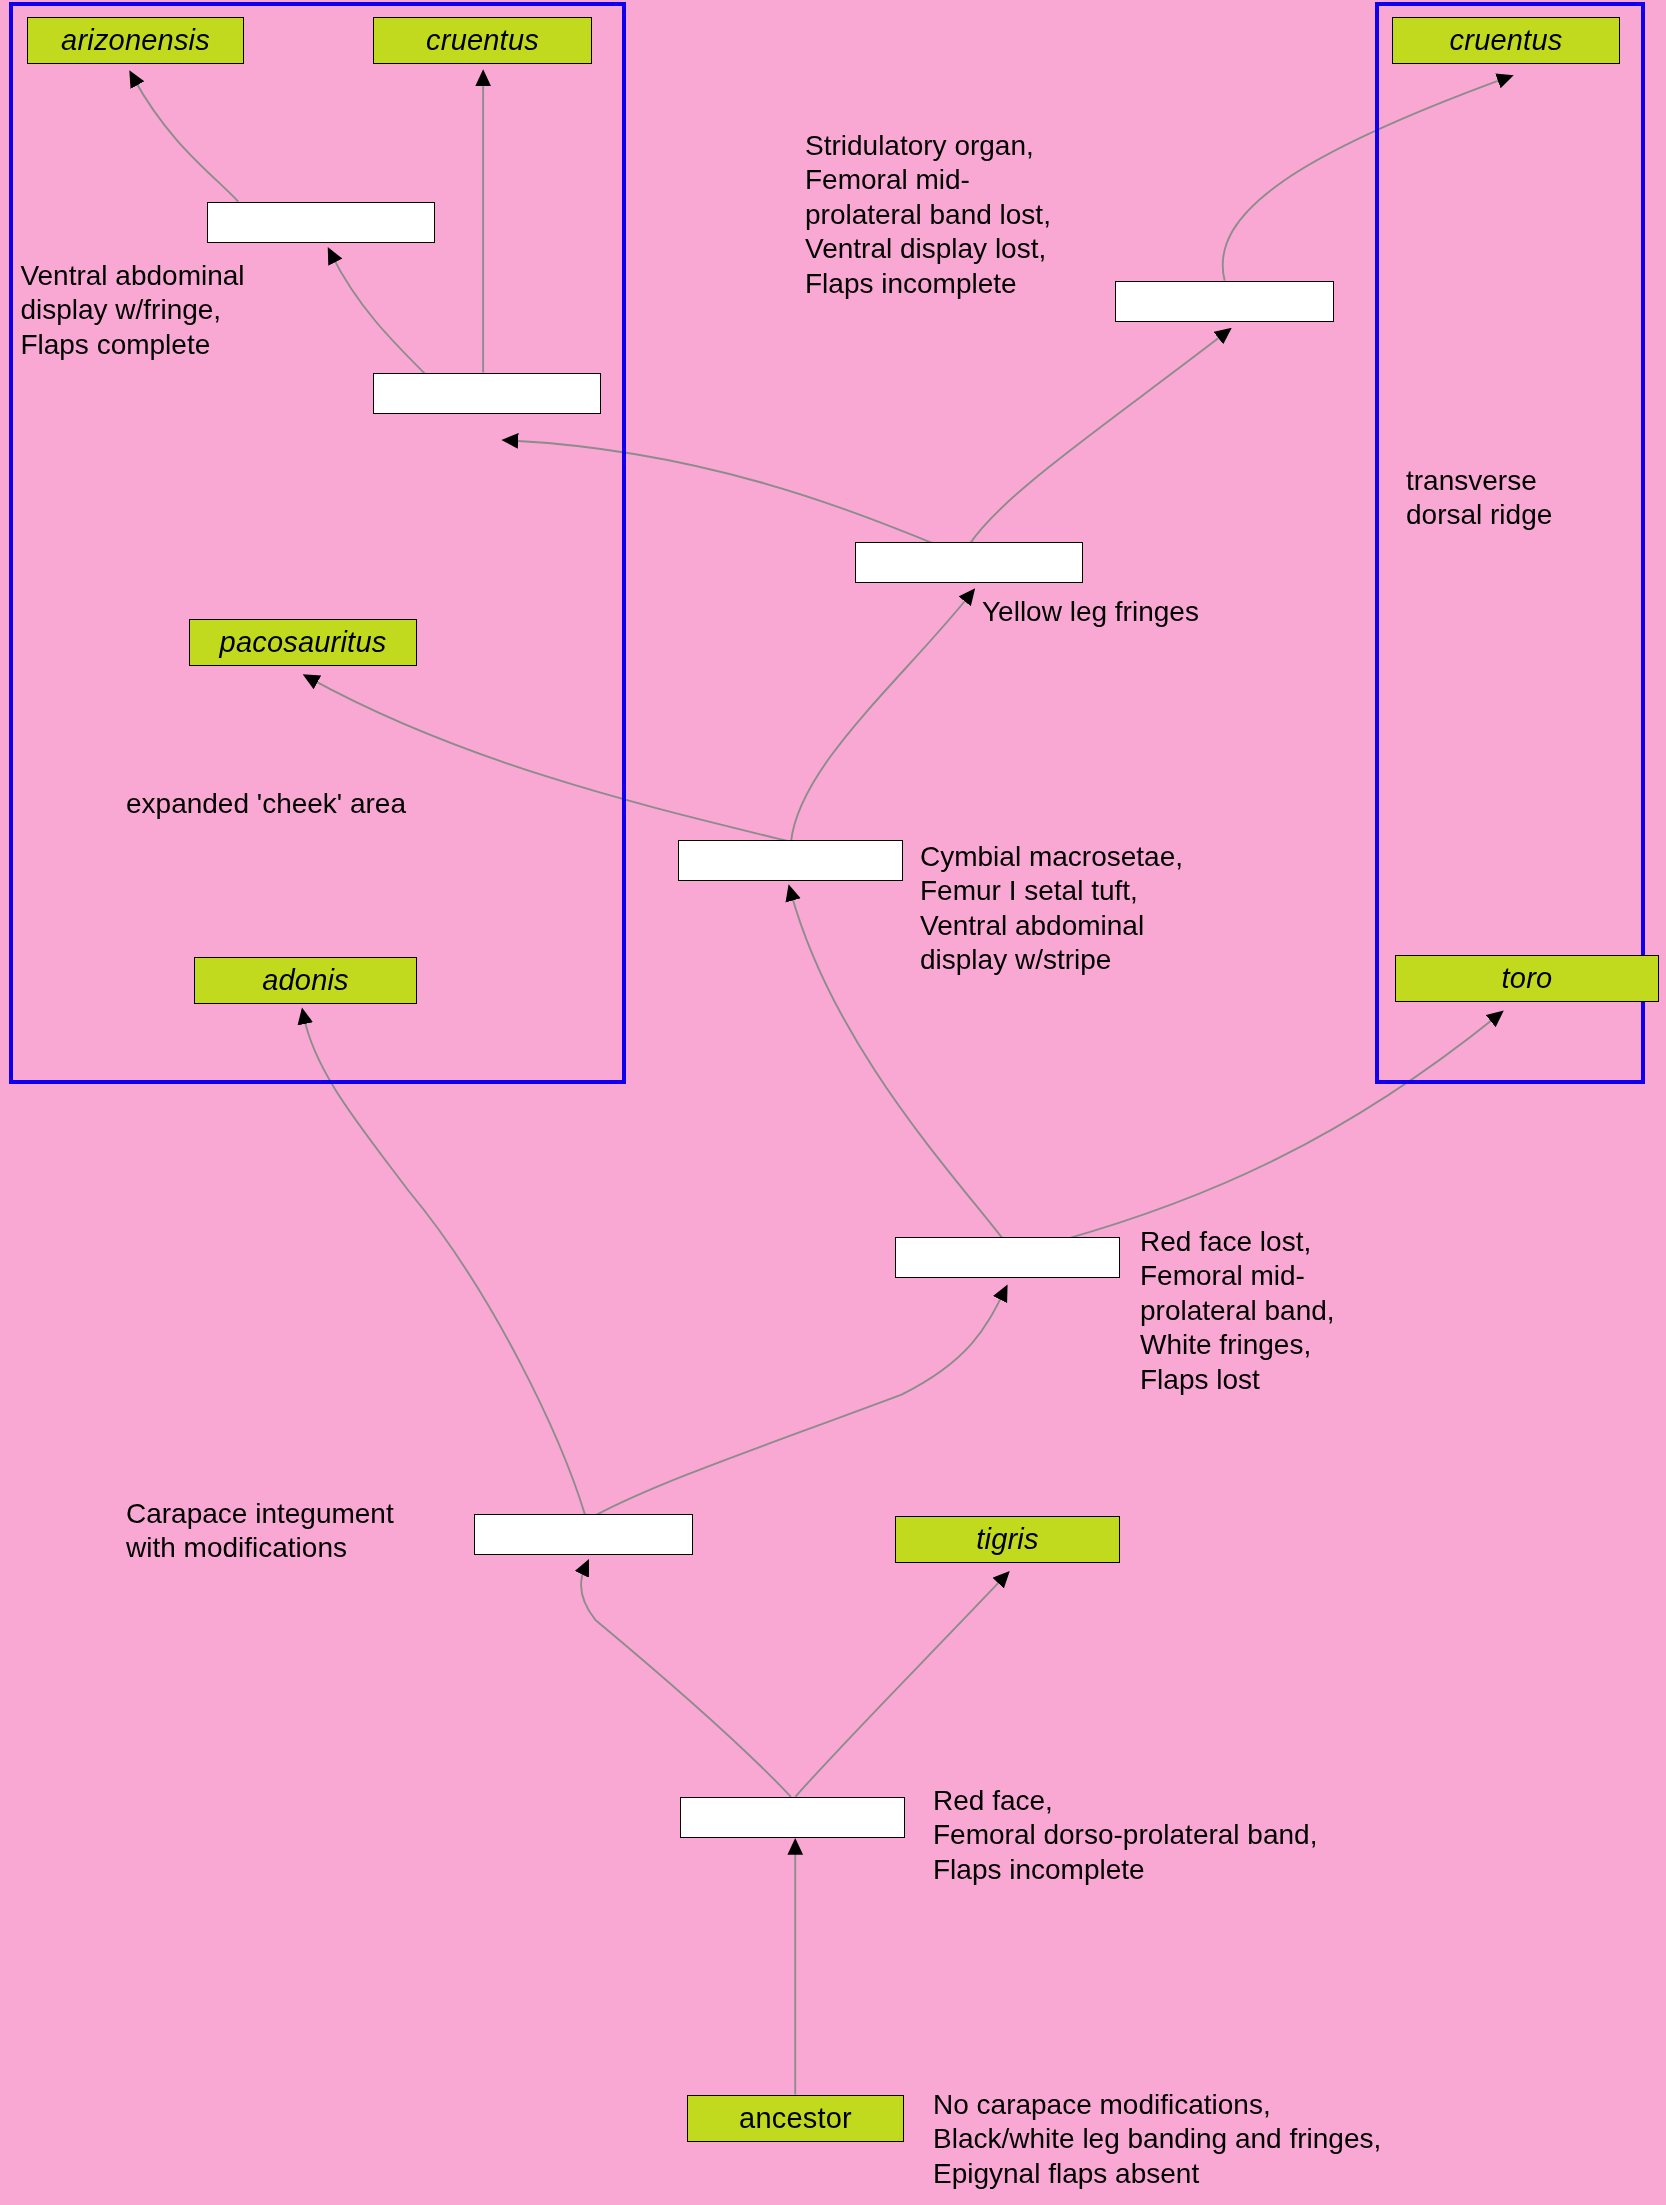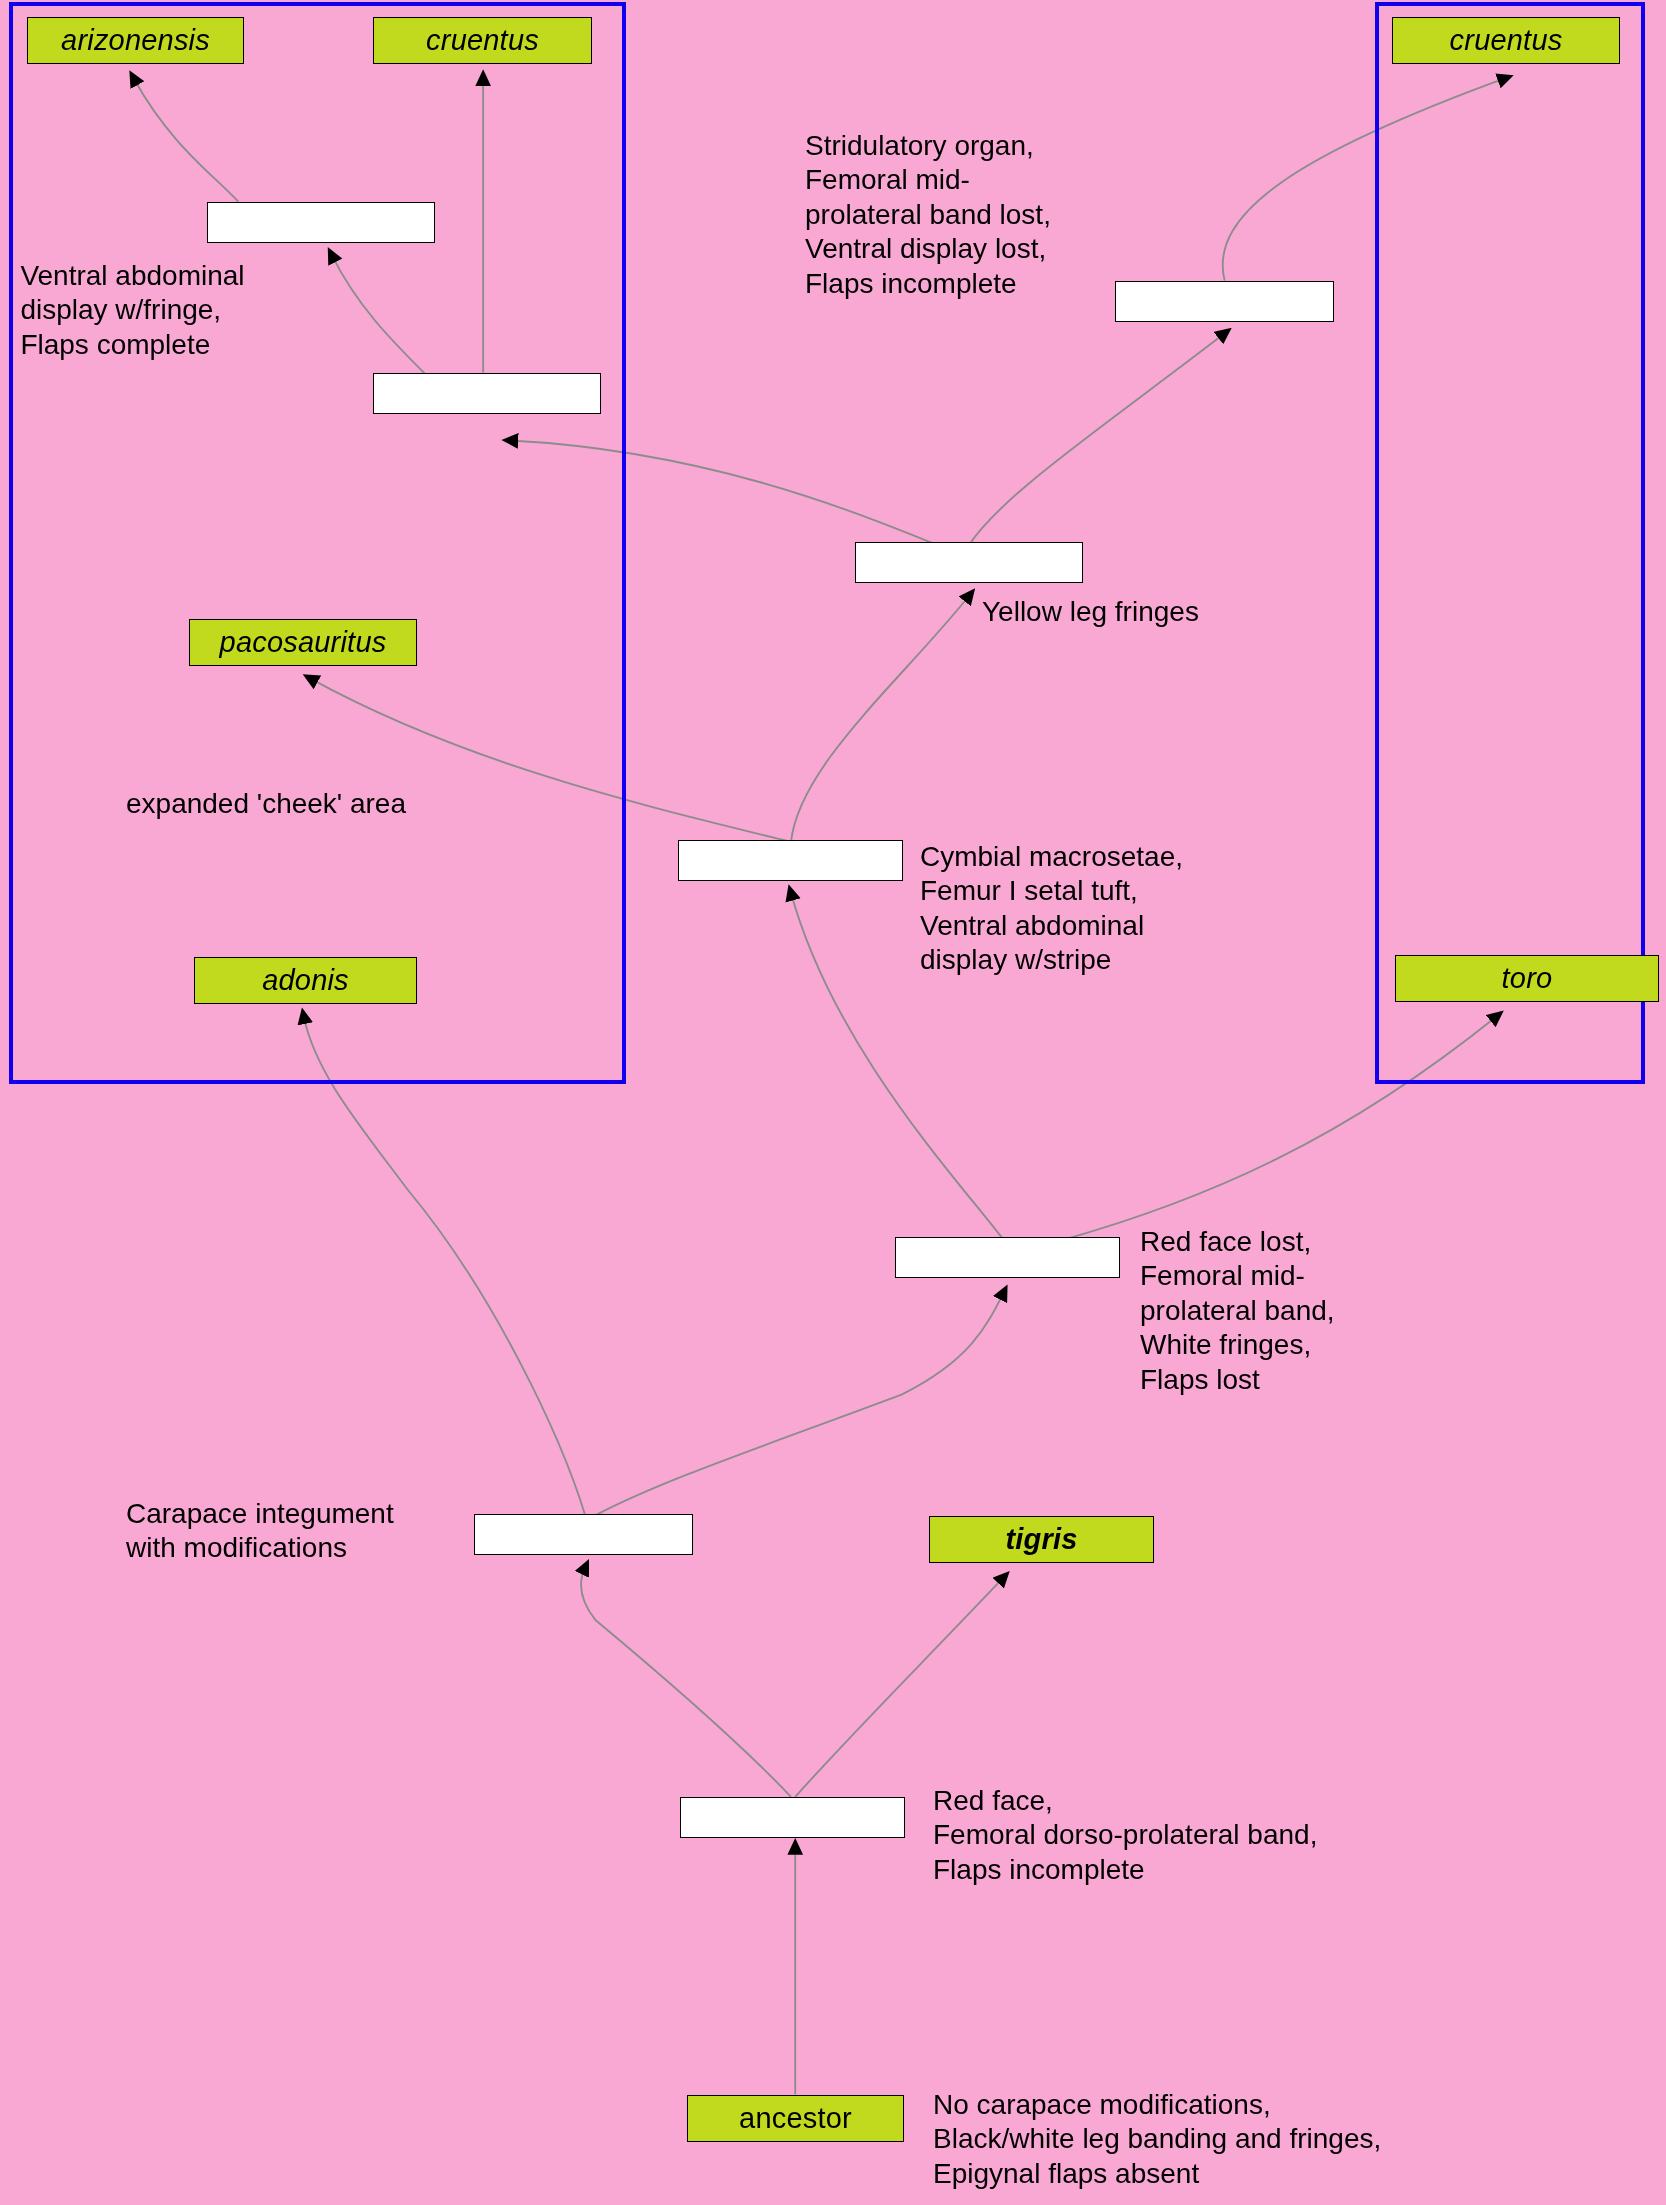--- a/index.html
+++ b/index.html
@@ -108,21 +108,21 @@
   </div>
   <div class="taxon" style="left:189px;top:619px;width:228px;height:47px;font-style:italic;">
     <span>pacosauritus</span>
   </div>
   <div class="taxon" style="left:194px;top:957px;width:223px;height:47px;">
     <span>adonis</span>
   </div>
   <div class="taxon" style="left:1395px;top:955px;width:264px;height:47px;">
     <span>toro</span>
   </div>
-  <div class="taxon" style="left:929px;top:1516px;width:225px;height:47px;font-weight:bold;">
+  <div class="taxon" style="left:895px;top:1516px;width:225px;height:47px;">
     <span>tigris</span>
   </div>
   <div class="taxon plain" style="left:687px;top:2095px;width:217px;height:47px;">
     <span>ancestor</span>
   </div>
 
   <div class="node-box" style="left:207px;top:202px;width:228px;height:41px;"></div>
   <div class="node-box" style="left:373px;top:373px;width:228px;height:41px;"></div>
   <div class="node-box" style="left:1115px;top:281px;width:219px;height:41px;"></div>
   <div class="node-box" style="left:855px;top:542px;width:228px;height:41px;"></div>
@@ -132,20 +132,22 @@
   <div class="node-box" style="left:680px;top:1797px;width:225px;height:41px;"></div>
 
   <div class="label right" style="left:20.4px;top:259px;width:357px;">Ventral abdominal
 display w/fringe,
 Flaps complete</div>
   <div class="label right" style="left:805px;top:129px;width:357px;">Stridulatory organ,
 Femoral mid-
 prolateral band lost,
 Ventral display lost,
 Flaps incomplete</div>
+  <div class="label right" style="left:1406px;top:464px;width:247px;">transverse
+dorsal ridge</div>
   <div class="label right" style="left:982px;top:595px;width:366px;">Yellow leg fringes</div>
   <div class="label right" style="left:126px;top:787px;width:400px;">expanded 'cheek' area</div>
   <div class="label right" style="left:920px;top:840px;width:357px;">Cymbial macrosetae,
 Femur I setal tuft,
 Ventral abdominal
 display w/stripe</div>
   <div class="label right" style="left:1140px;top:1225px;width:298px;">Red face lost,
 Femoral mid-
 prolateral band,
 White fringes,

